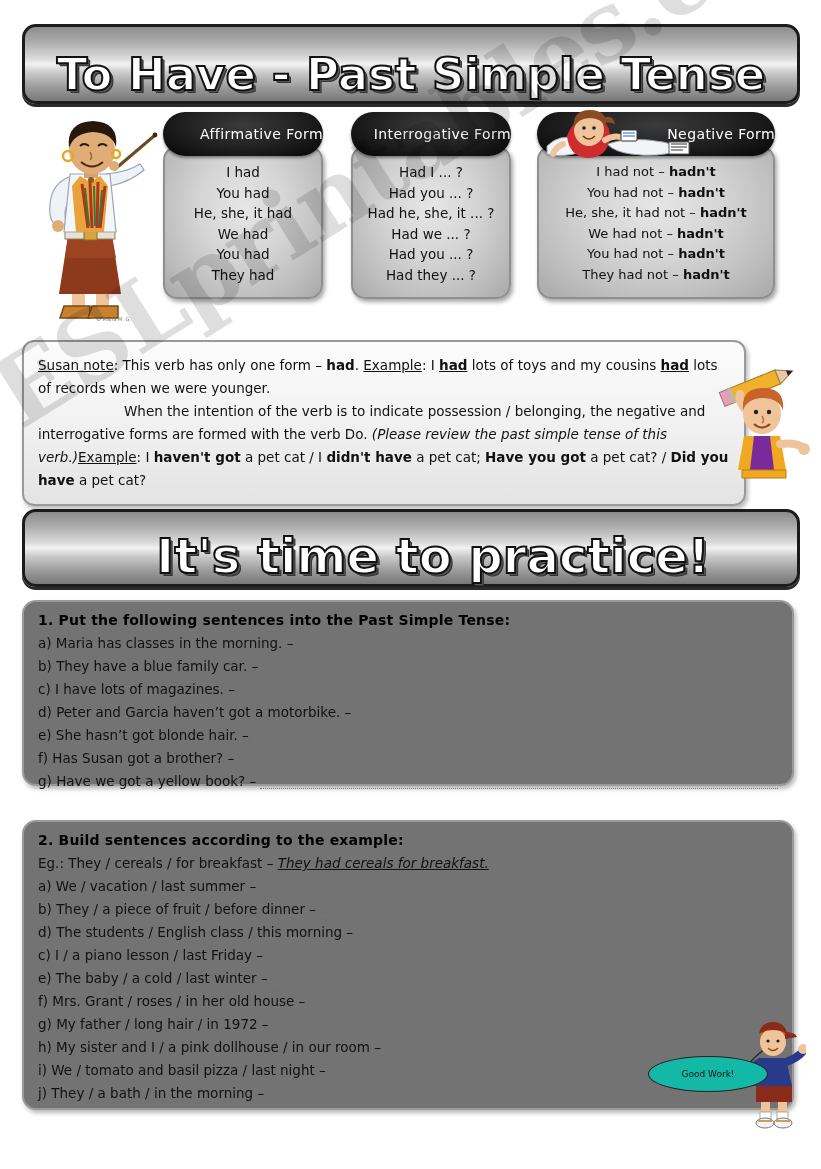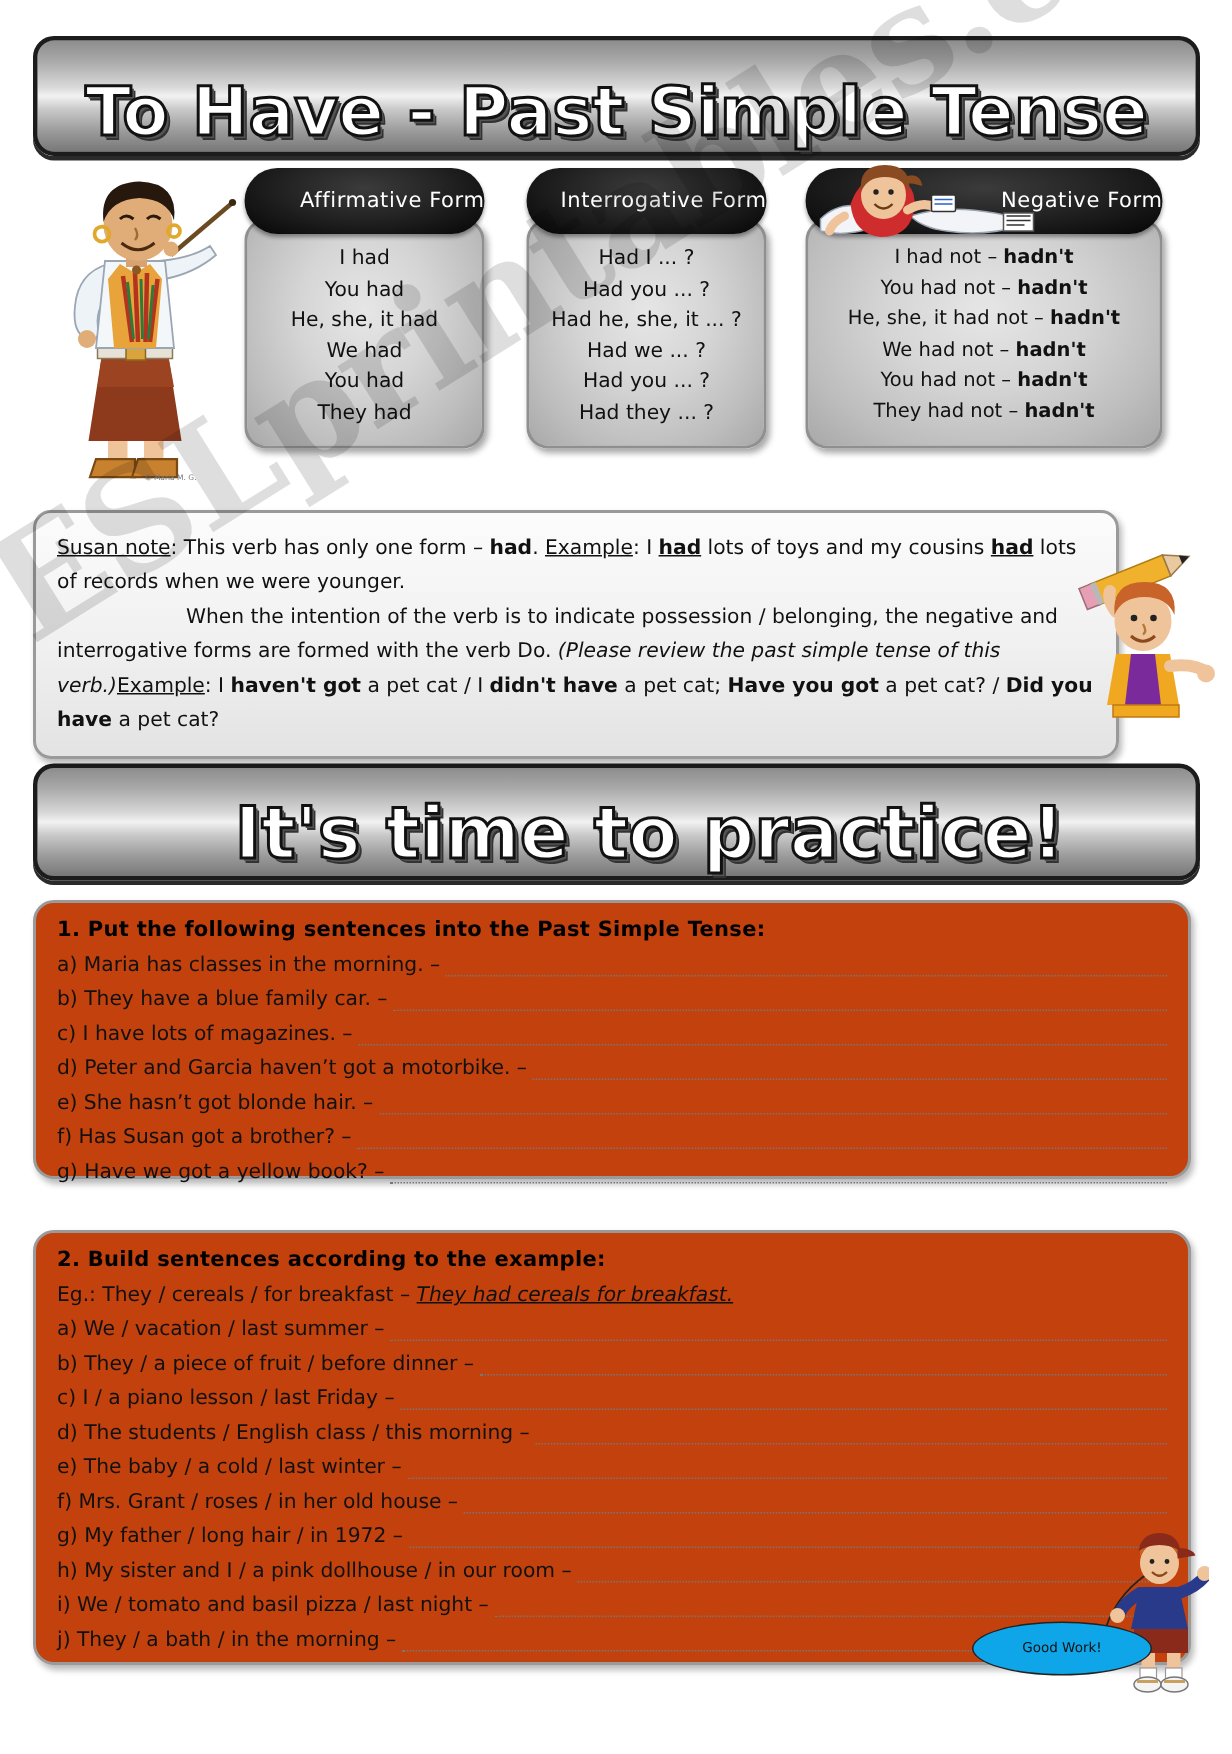--- a/index.html
+++ b/index.html
@@ -141,21 +141,21 @@
   .note-p .i { font-style: italic; }
   .indent { display: inline-block; width: 86px; }
 
   
   .exercise-box {
     position: absolute;
     left: 22px;
     width: 772px;
     border: 2px solid #9a9a9a;
     border-radius: 14px;
-    background: #c2410c;
+    background: #737373;
     box-shadow: 2px 3px 4px rgba(0,0,0,.28);
     padding: 10px 14px 10px;
     box-sizing: border-box;
     z-index: 21;
   }
   #exercise-1 { top: 600px; height: 186px; }
   #exercise-2 { top: 820px; height: 290px; }
 
   .ex-title {
     font-size: 14px;
@@ -197,25 +197,25 @@
   #art-teacher { left: 28px; top: 118px; width: 132px; height: 205px; }
   
   #art-pencil-boy { left: 714px; top: 352px; width: 96px; height: 136px; }
   
   #art-girl-papers { left: 545px; top: 110px; width: 150px; height: 62px; z-index: 24;}
   
   #art-goodwork-boy { left: 740px; top: 1020px; width: 66px; height: 112px; }
 
   #speech-bubble {
     position: absolute;
-    left: 648px; top: 1081px;
+    left: 648px; top: 1056px;
     width: 118px; height: 34px;
     border: 1.4px solid #222;
     border-radius: 50%;
-    background: #0ea5e9;
+    background: #14b8a6;
     display: flex;
     align-items: center;
     justify-content: center;
     z-index: 31;
   }
   #speech-bubble span {
     font-size: 9px;
     color: #111;
     font-family: "DejaVu Sans", sans-serif;
   }
@@ -428,25 +428,25 @@
     <div class="eg-line"><span>Eg.: They / cereals / for breakfast – </span><span class="answer">They had cereals for breakfast.</span></div>
     <div class="ex-item">
         <span class="prompt">a) We / vacation / last summer –</span>
         <span class="ex-dots"></span>
       </div>
     <div class="ex-item">
         <span class="prompt">b) They / a piece of fruit / before dinner –</span>
         <span class="ex-dots"></span>
       </div>
     <div class="ex-item">
+        <span class="prompt">d) The students / English class / this morning –</span>
+        <span class="ex-dots"></span>
+      </div>
+    <div class="ex-item">
         <span class="prompt">c) I / a piano lesson / last Friday –</span>
-        <span class="ex-dots"></span>
-      </div>
-    <div class="ex-item">
-        <span class="prompt">d) The students / English class / this morning –</span>
         <span class="ex-dots"></span>
       </div>
     <div class="ex-item">
         <span class="prompt">e) The baby / a cold / last winter –</span>
         <span class="ex-dots"></span>
       </div>
     <div class="ex-item">
         <span class="prompt">f) Mrs. Grant / roses / in her old house –</span>
         <span class="ex-dots"></span>
       </div>

